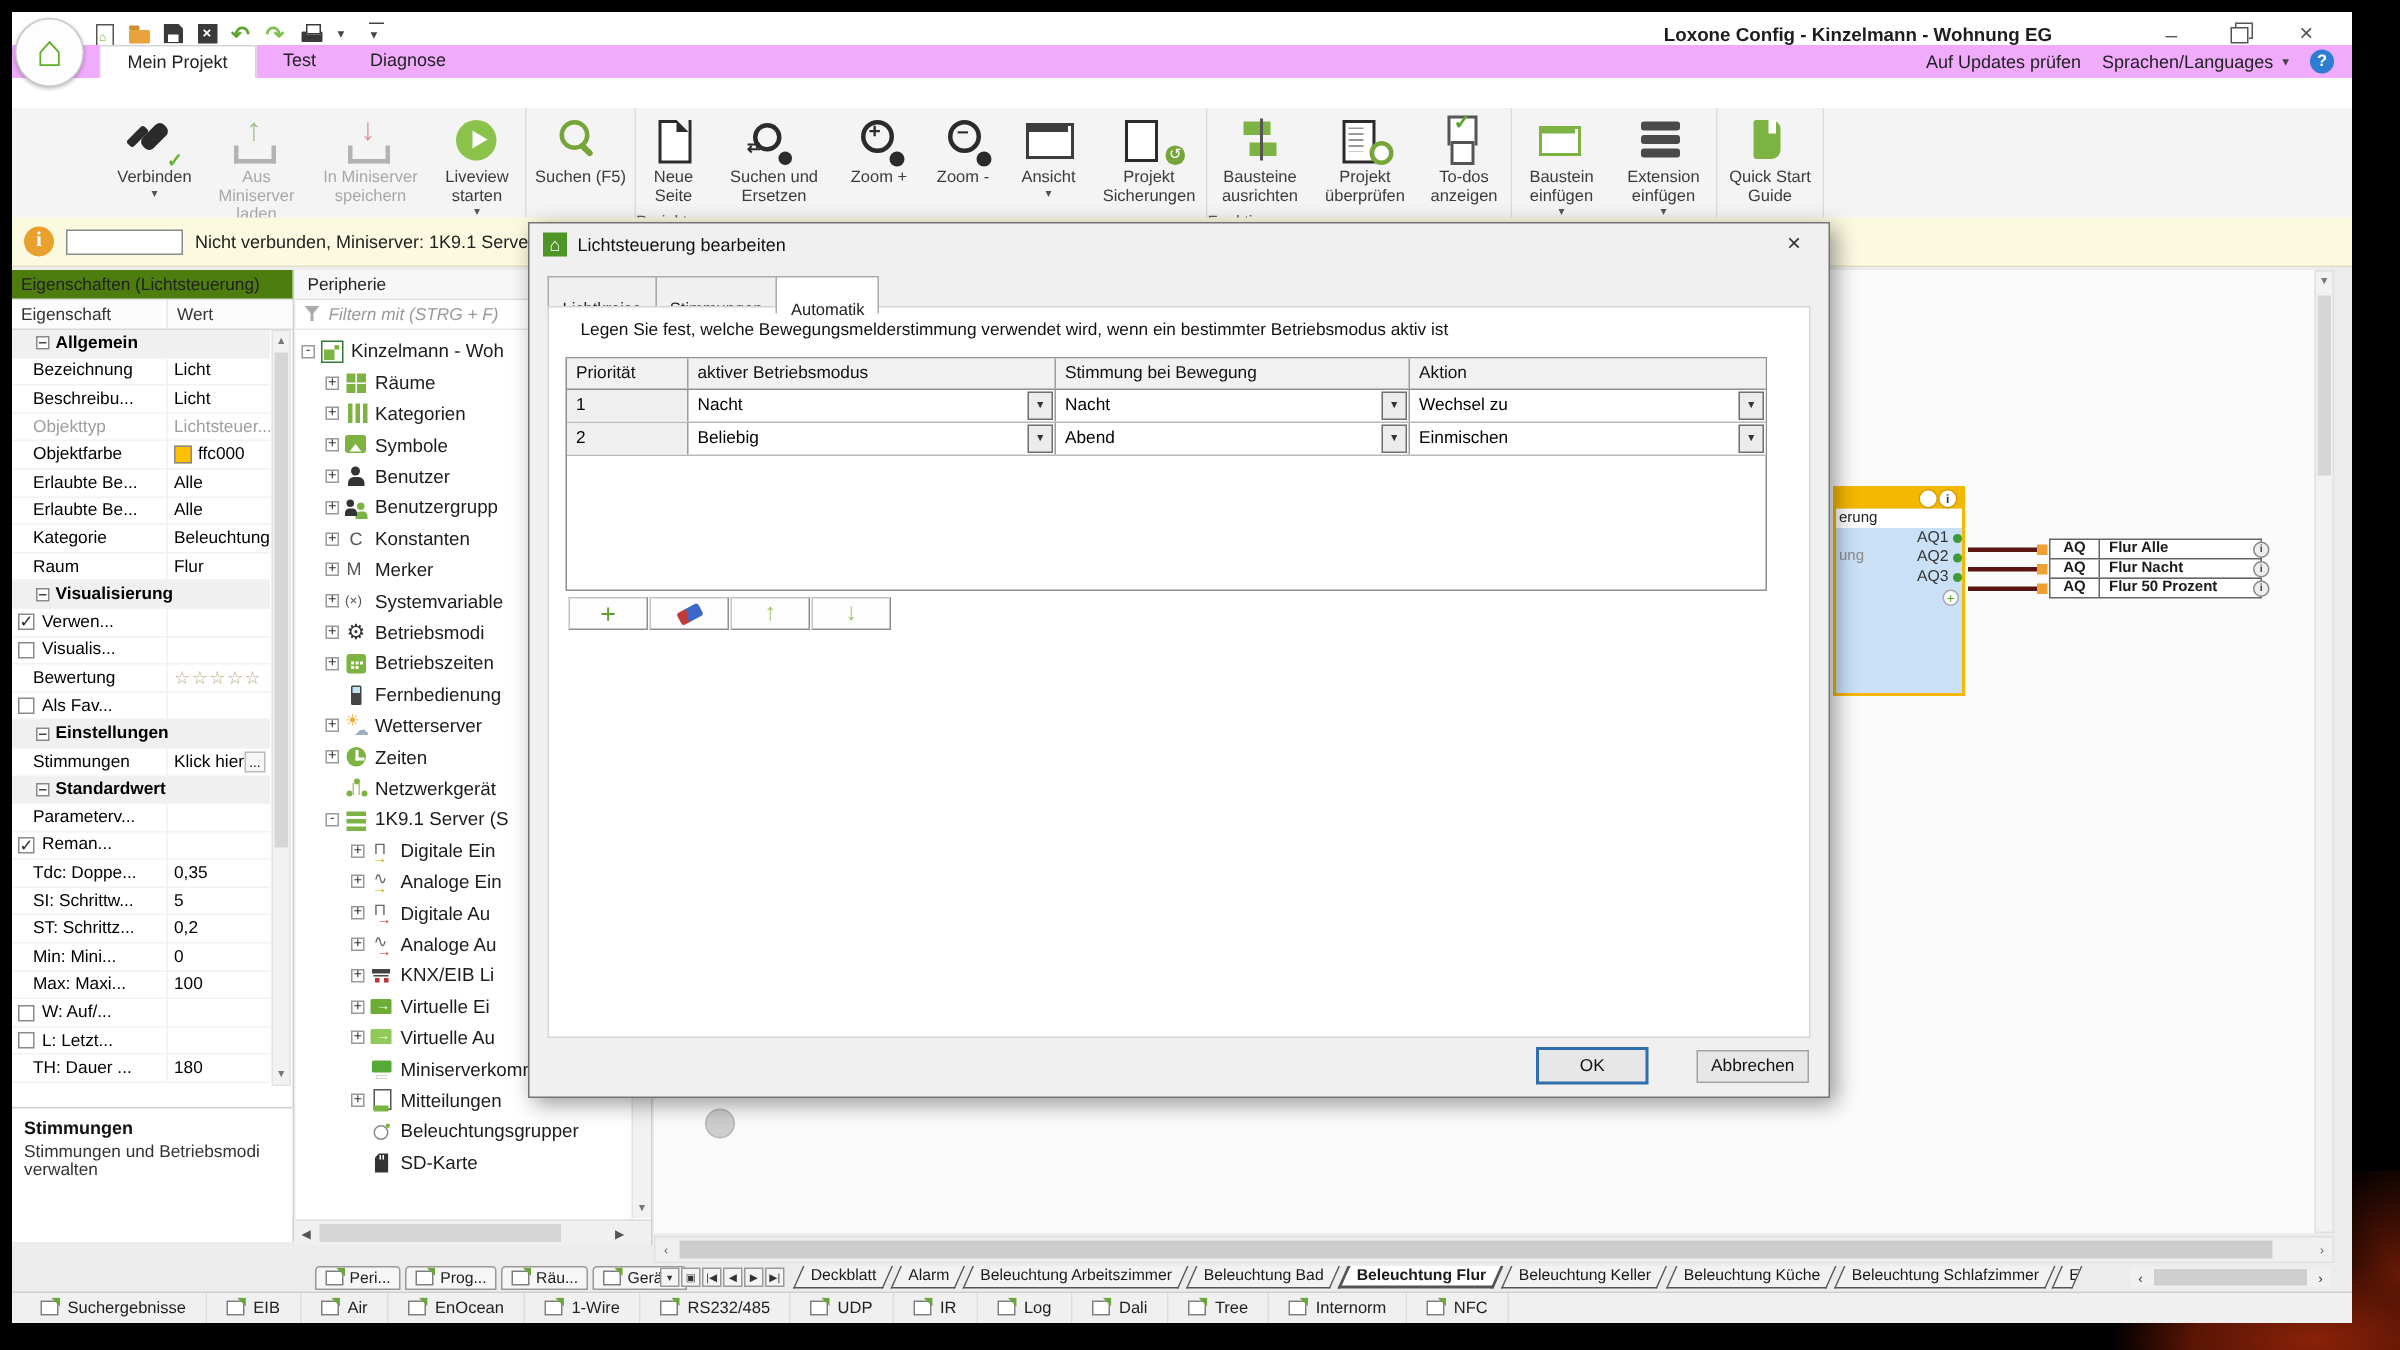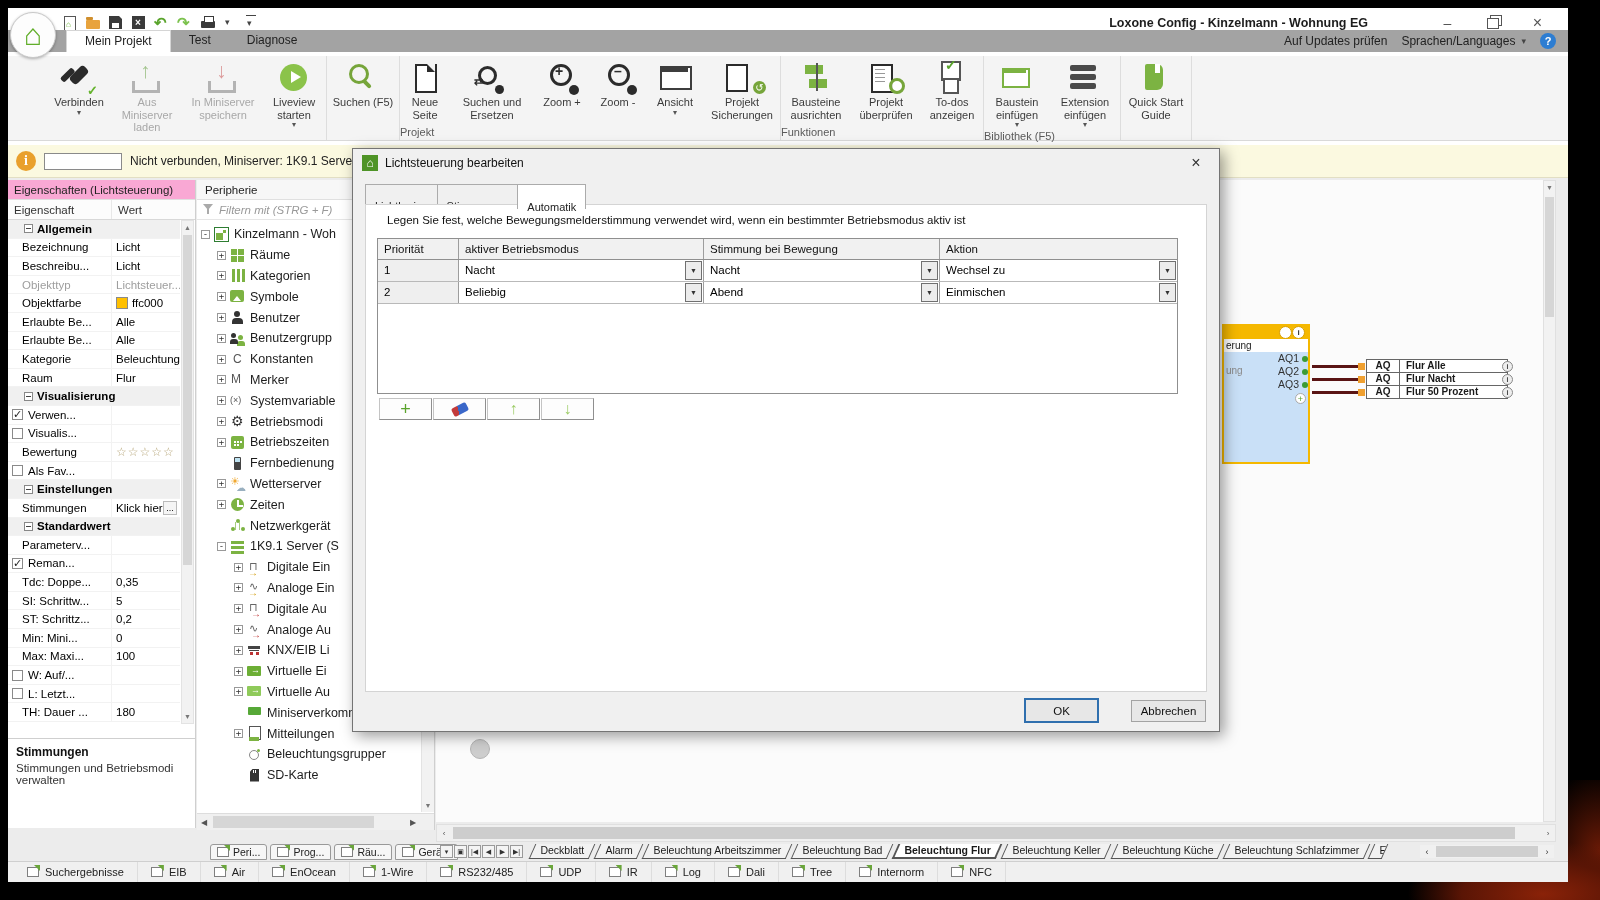--- a/index.html
+++ b/index.html
@@ -32,30 +32,30 @@
 .qi-caret::before{content:"▾";color:#444;font-size:9px;left:2px;top:2px}
 .qi-custom{border-top:1px solid #444;width:10px}
 .qi-custom::before{content:"▾";color:#444;font-size:9px;left:1px;top:2px}
 .wctrl{position:absolute;top:0;right:8px;height:30px;display:flex}
 .wbtn{width:45px;height:30px;display:flex;align-items:center;justify-content:center;color:#555}
 .wc-min::before{content:"–";font-size:14px}
 .wc-max::before{content:"";width:10px;height:9px;border:1px solid #555;box-shadow:3px -3px 0 -1px #fff,3px -3px 0 0 #555}
 .wc-close::before{content:"×";font-size:16px}
 
 
-.menubar{position:absolute;left:0;top:22px;right:0;height:22px;background:#a3a3a3}
+.menubar{position:absolute;left:0;top:22px;right:0;height:22px;background:#f0abfc}
 .mtabs{position:absolute;left:58px;top:0;display:flex;height:22px}
 .mtab{padding:0 18px;font-size:12px;line-height:21px;color:#222}
 .mtab.active{border:1px solid #d5d5d5;border-bottom:none;background:#fff}
 .mright{position:absolute;right:12px;top:0;height:22px;display:flex;align-items:center;gap:14px;font-size:12px;color:#222}
 .caret-sm{font-size:9px;color:#444;margin-left:-8px}
 .helpbtn{width:16px;height:16px;border-radius:50%;background:#2d7dd2;color:#fff;font-size:11px;font-weight:bold;display:flex;align-items:center;justify-content:center}
 
 
-.ribbon{position:absolute;left:0;top:48px;right:0;height:85px;background:#f4f4f4;border-bottom:1px solid #d9d9d9;display:flex;padding-left:40px}
+.ribbon{position:absolute;left:0;top:64px;right:0;height:85px;background:#f4f4f4;border-bottom:1px solid #d9d9d9;display:flex;padding-left:64px}
 .rgroup{display:flex;flex-direction:column;border-right:1px solid #ddd;padding-top:3px}
 .rbtns{display:flex;flex:1}
 .rbtn{display:flex;flex-direction:column;align-items:center;padding-top:2px;cursor:default}
 .ricon{height:34px;width:100%;position:relative}
 .ricon::before,.ricon::after{content:"";position:absolute}
 .rlab{font-size:11px;color:#3b3b3b;text-align:center;line-height:12.5px;padding:1px 2px 0}
 .rbtn.dis .rlab{color:#a8a8a8}
 .rarrow{font-size:8px;color:#555;line-height:8px}
 .glabel{height:15px;font-size:11px;color:#5a5a5a;line-height:14px}
 .ri-plug::before{width:10px;height:20px;background:#2b2b2b;border-radius:4px;transform:rotate(45deg);left:26px;top:4px;box-shadow:-8px 8px 0 -2px #2b2b2b}
@@ -98,21 +98,21 @@
 .infobar{position:absolute;left:0;top:137px;right:0;height:33px;background:#fbf9e0;border-bottom:1px solid #e2dfc4;display:flex;align-items:center;padding-left:8px;gap:8px}
 .iinfo{width:20px;height:20px;border-radius:50%;background:#e9a02c;color:#fff;font-weight:bold;font-size:14px;display:flex;align-items:center;justify-content:center;font-family:"Liberation Serif",serif;flex:0 0 20px}
 .iinput{width:78px;height:17px;background:#fff;border:1px solid #8a8a8a;font-size:11px;padding:0 3px;flex:0 0 78px}
 .istatus{font-size:12px;color:#222;white-space:nowrap}
 
 
 .workbg{position:absolute;left:0;top:170px;right:0;bottom:0;background:#ececec}
 
 
 .props{position:absolute;left:0;top:172px;width:188px;height:648px;background:#fff;border-right:1px solid #cfcfcf;font-size:11.5px}
-.phead{height:20px;line-height:20px;padding-left:6px;color:#222;border-bottom:1px solid #e0e0e0;position:relative;background:#f9a8d4}
+.phead{height:20px;line-height:20px;padding-left:6px;color:#222;border-bottom:1px solid #e0e0e0;position:relative;background:#4d7c0f}
 .pcols{height:20px;display:flex;border-bottom:1px solid #d8d8d8;background:#fcfcfc;color:#333}
 .pcols span{line-height:20px;padding-left:6px}
 .pcols .cl{width:104px;border-right:1px solid #e8e8e8}
 .pgrid{position:absolute;left:0;top:40px;right:15px;height:504px;overflow:hidden}
 .prow{display:flex;height:18.6px;align-items:center;border-bottom:1px solid #f2f2f2}
 .prow .pl{width:104px;padding-left:14px;white-space:nowrap;overflow:hidden;border-right:1px solid #f2f2f2;display:flex;align-items:center;height:100%}
 .prow .pv{flex:1;white-space:nowrap;overflow:hidden;padding-left:4px;display:flex;align-items:center;height:100%}
 .prow.sec{background:#f0f0f0;font-weight:bold}
 .prow.sec .pl{padding-left:14px;border-right:none;width:180px}
 .prow.dim .pl,.prow.dim .pv{color:#9e9e9e}

